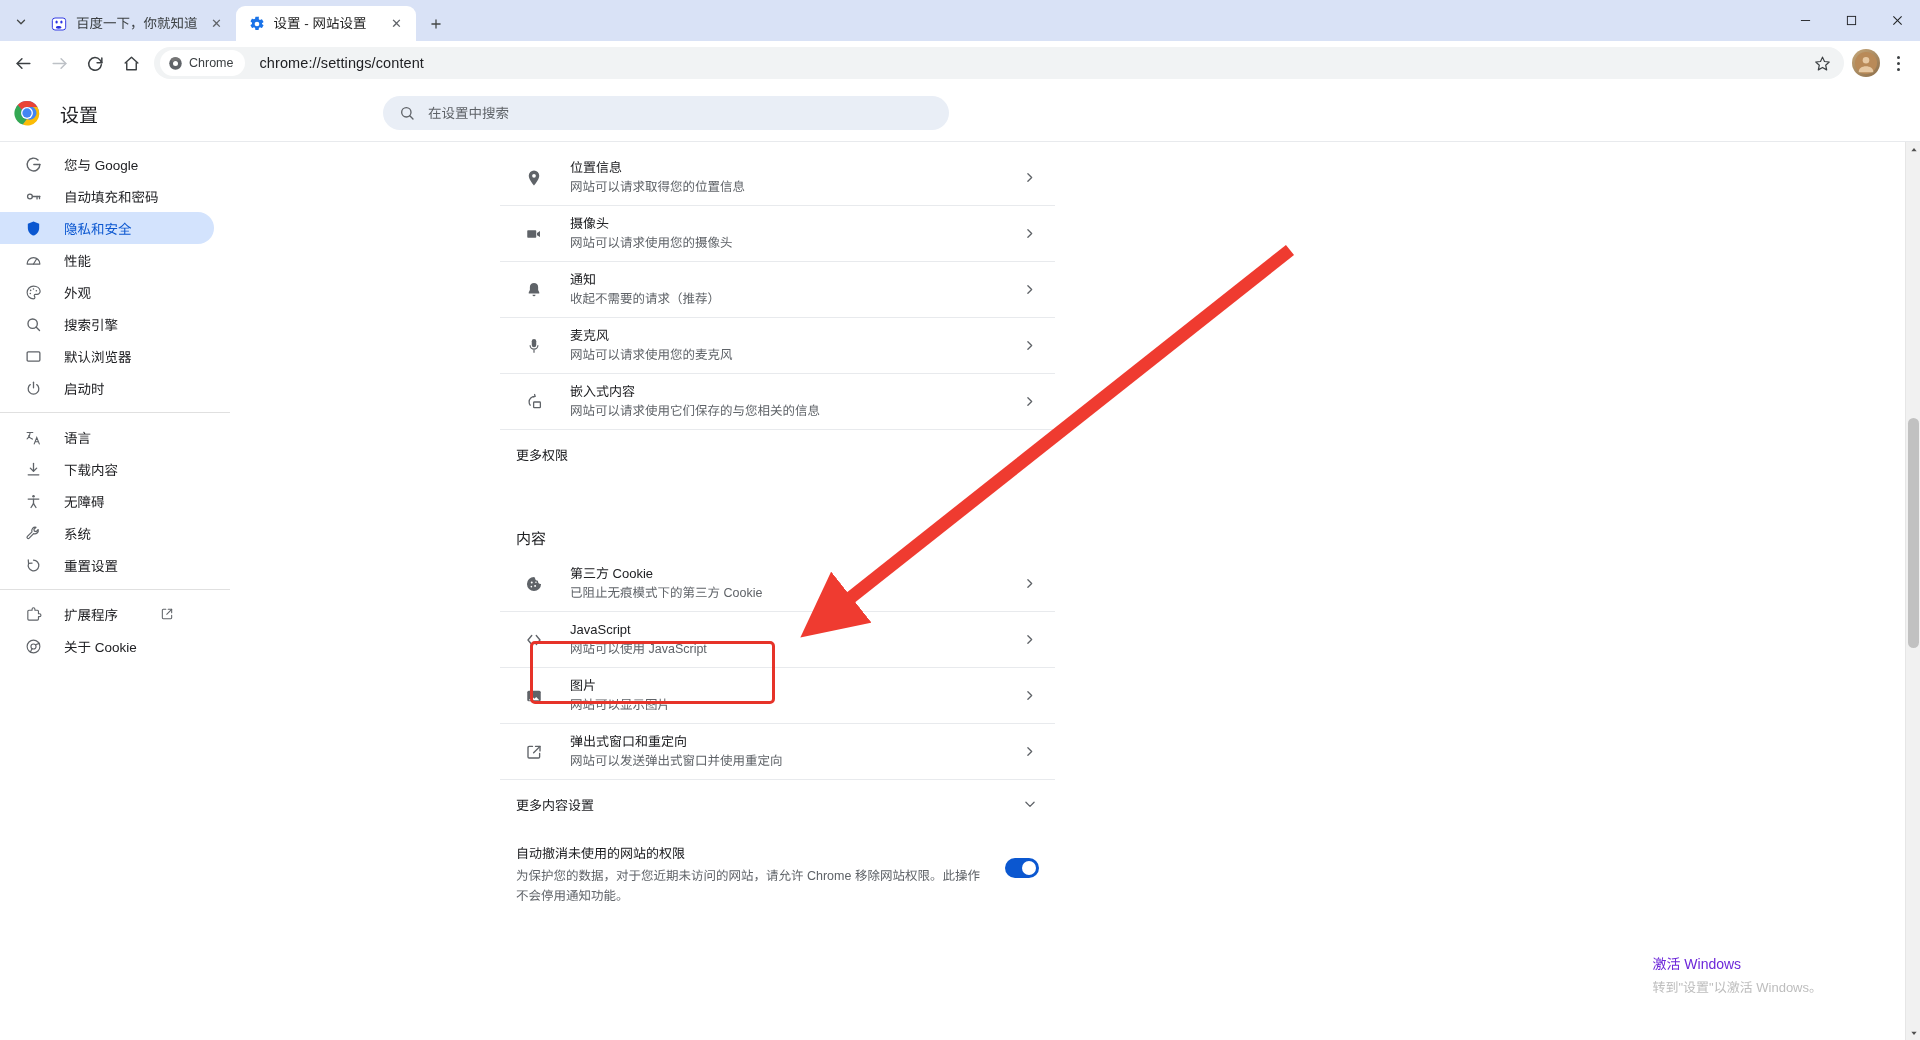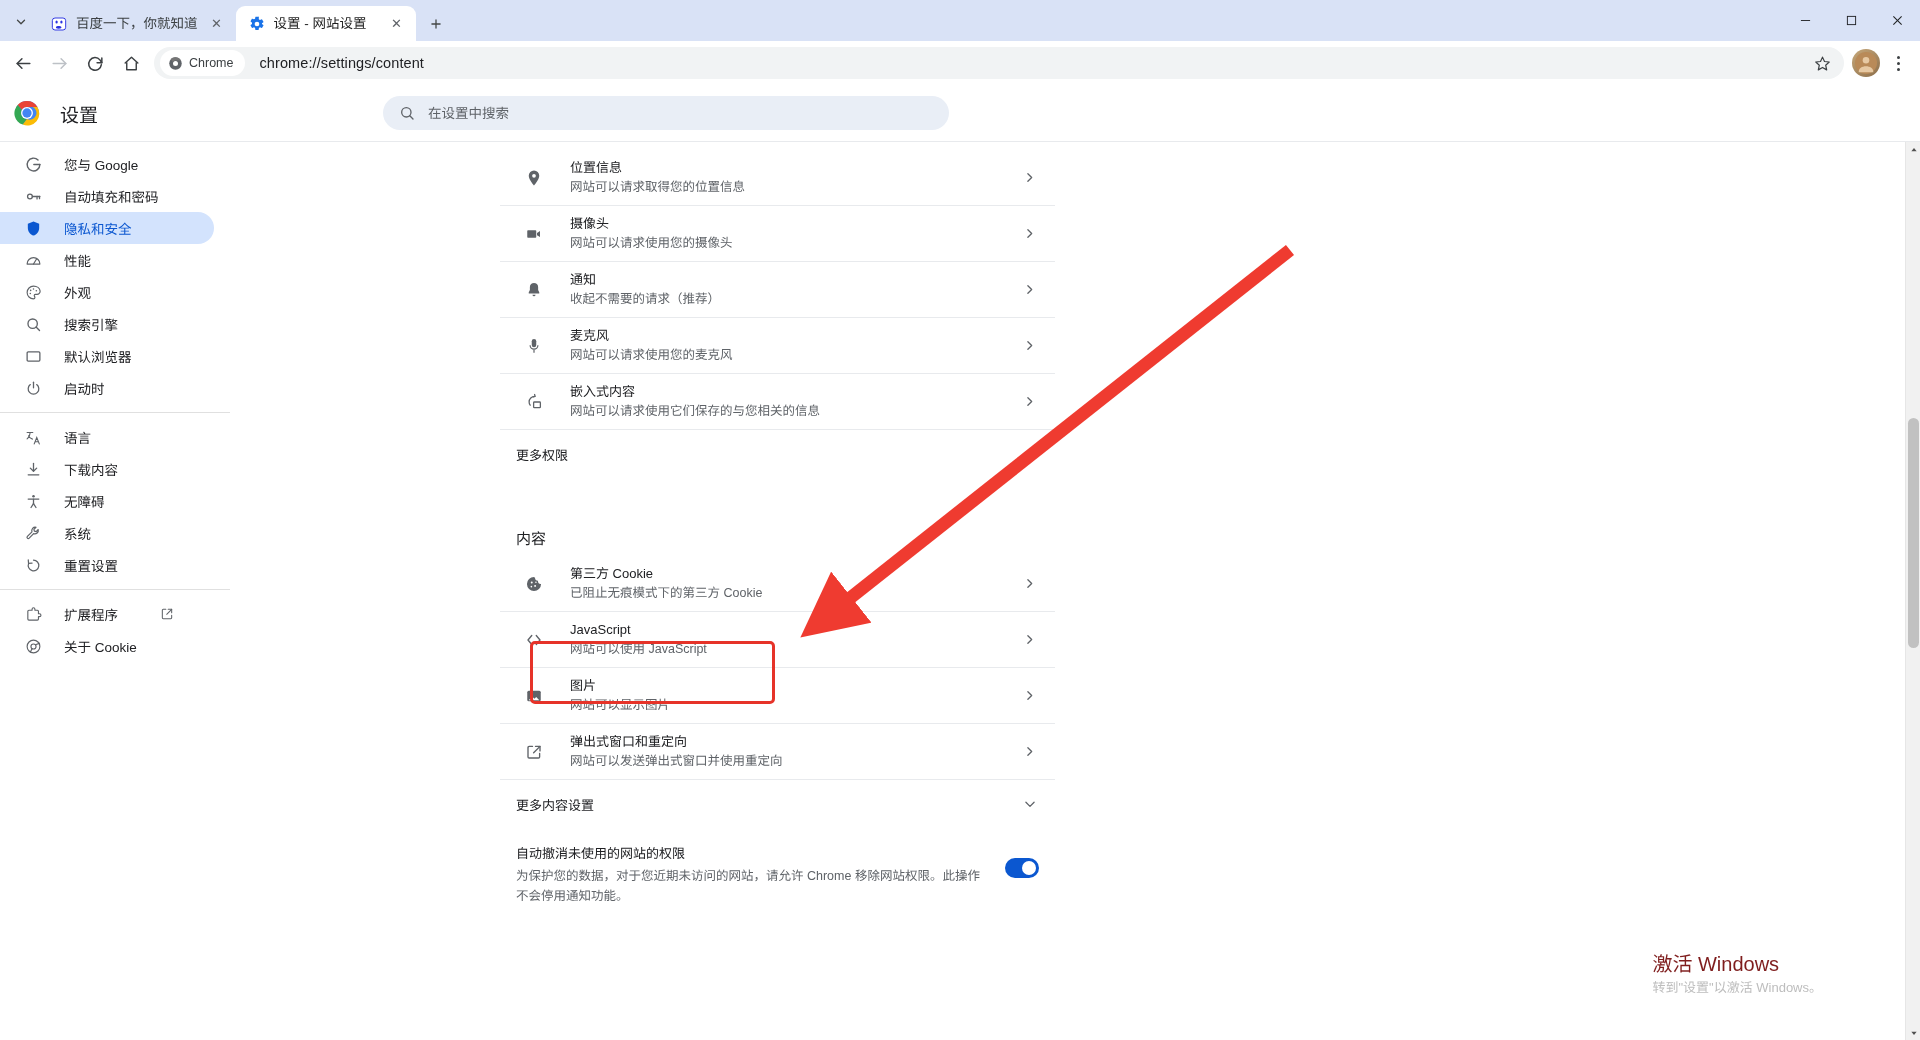--- a/index.html
+++ b/index.html
@@ -379,21 +379,21 @@
   
   .watermark {
     position: absolute;
     right: 98px;
     bottom: 42px;
     text-align: left;
     color: #b8b8b8;
     user-select: none;
     z-index: 30;
   }
-  .watermark .wm-title { font-size: 20px; line-height: 28px; color: #7f1d1d; }
+  .watermark .wm-title { font-size: 14px; line-height: 28px; color: #6d28d9; }
   .watermark .wm-sub { font-size: 13px; line-height: 20px; color: #bdbdbd; }
 </style>
 </head>
 <body>
 
 <div class="browser-top">
 
   <div class="tabstrip-chevron">
     <svg width="14" height="14" viewBox="0 0 24 24" fill="none" stroke="#444746" stroke-width="2.2" stroke-linecap="round" stroke-linejoin="round">
         <polyline points="6 9 12 15 18 9"></polyline>

